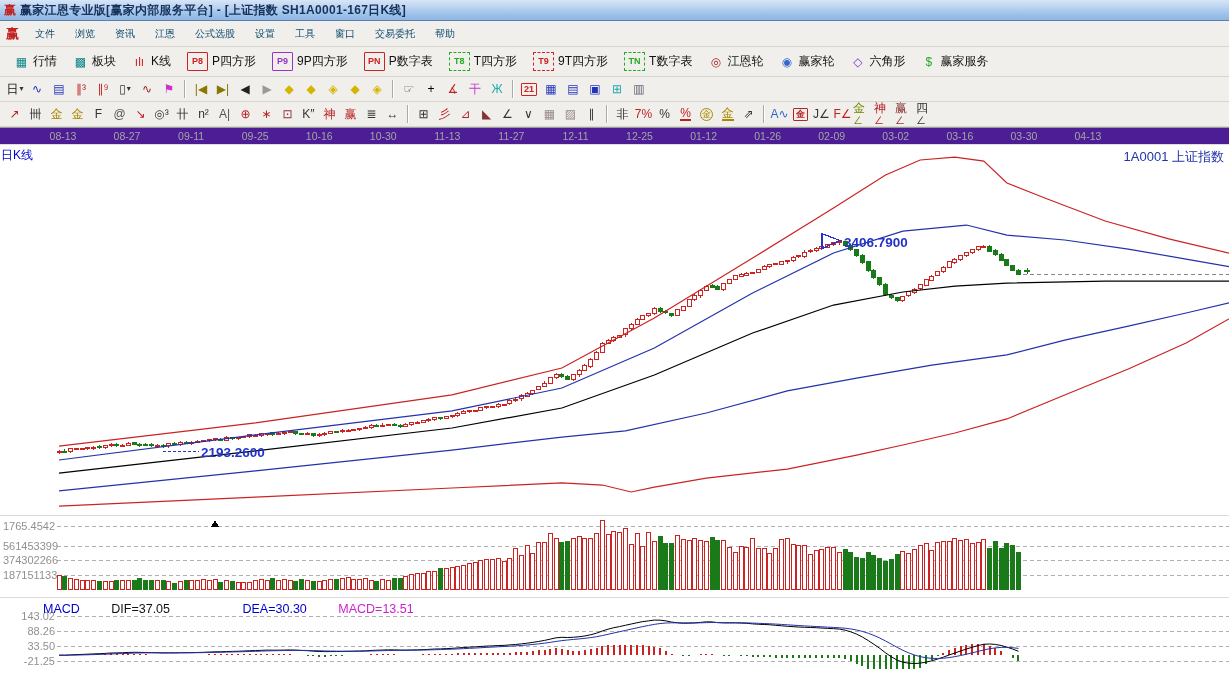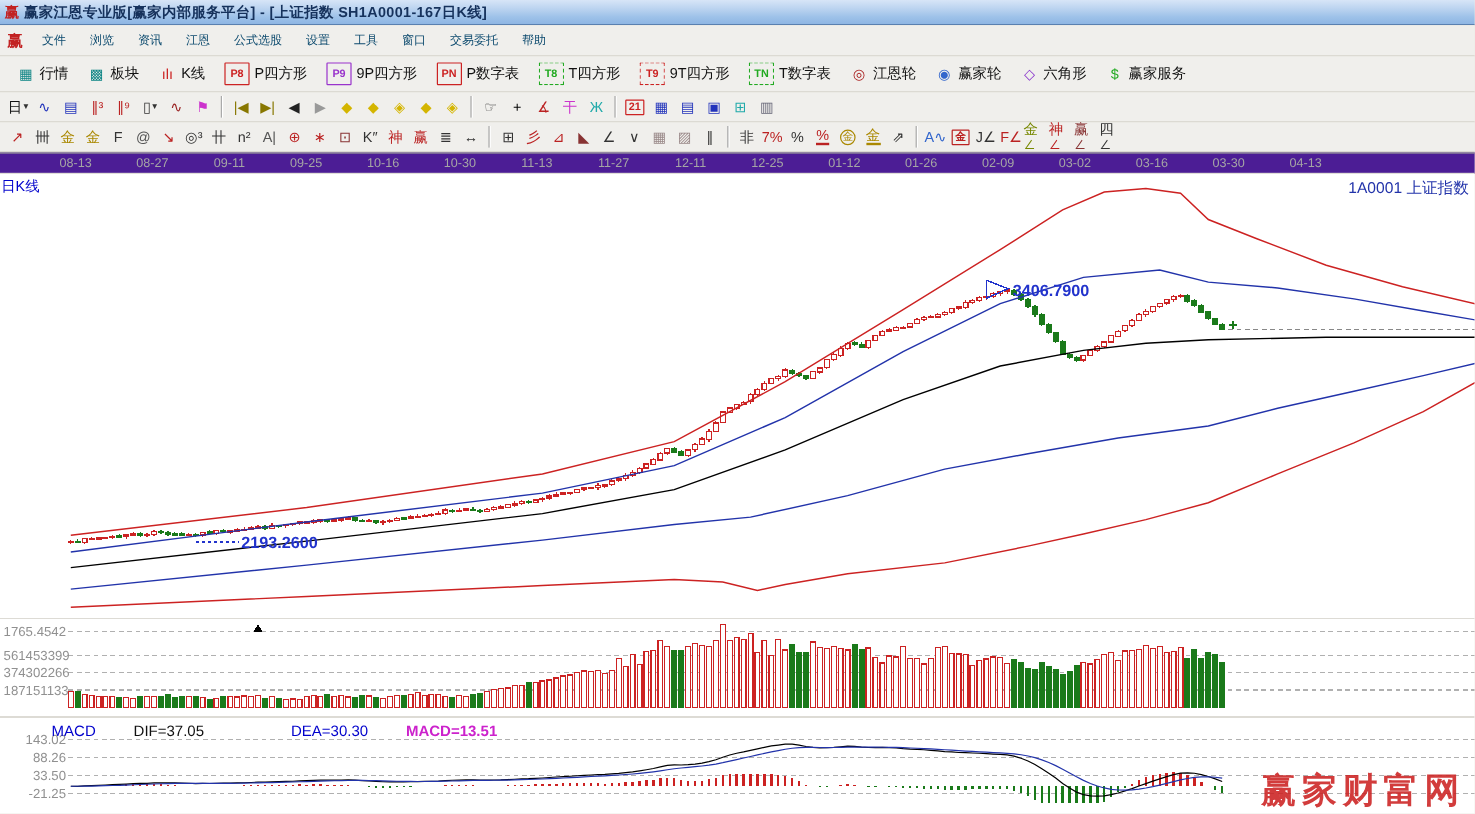--- a/index.html
+++ b/index.html
@@ -46,21 +46,21 @@
   .channel-header span{margin-right:14px;}
   .c-name{color:#000;}
   .c-red{color:#cc0000;}
   .c-blue{color:#0000cc;}
   .c-black{color:#222;}
   .symbol-label{position:absolute;top:3px;right:5px;color:#2233aa;font-size:13px;}
   .macd-header{position:absolute;top:457px;left:2px;font-size:12.5px;white-space:nowrap;}
   .macd-header span{margin-right:28px;}
   .m-blue{color:#0000cc;margin-left:41px;}
   .m-black{color:#111;}
-  .m-magenta{color:#cc22cc;font-weight:bold;}
+  .m-magenta{color:#cc22cc;}
   .watermark{position:absolute;right:8px;bottom:2px;color:#cc2222;opacity:.88;
     font-family:"DejaVu Serif",serif;font-size:29px;font-weight:bold;letter-spacing:5px;}
 </style>
 </head>
 <body>
 
 <div class="window">
 
   <div class="titlebar">
     <span class="app-icon">赢</span>
@@ -1075,15 +1075,14 @@
 
     <div class="symbol-label">1A0001 上证指数</div>
 
     <div class="macd-header">
       <span class="m-blue">MACD</span>
       <span class="m-black">DIF=37.05</span>
       <span class="m-blue">DEA=30.30</span>
       <span class="m-magenta">MACD=13.51</span>
     </div>
 
-    <div class="watermark">赢家财富网</div>
   </div>
 </div>
 
 </body></html>

